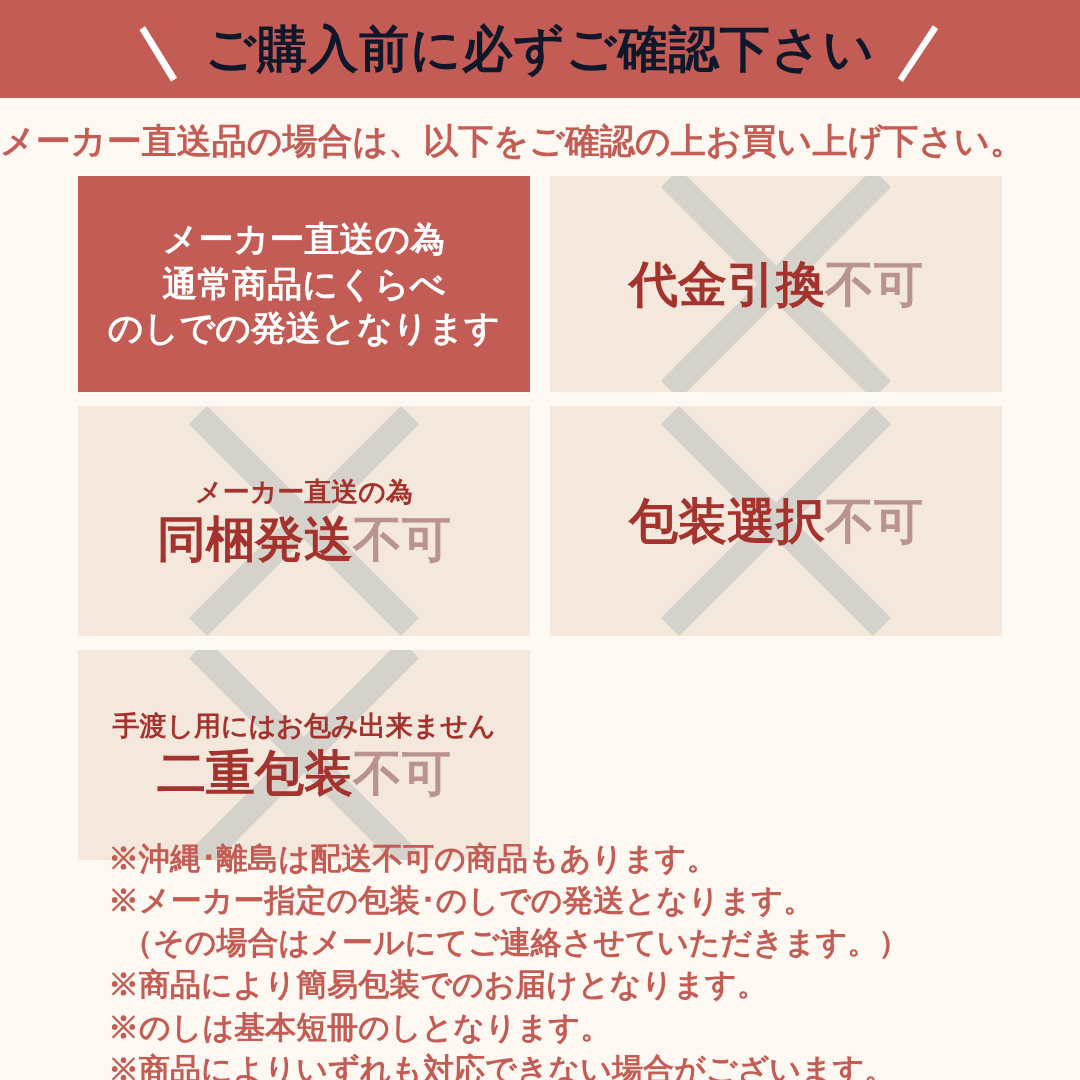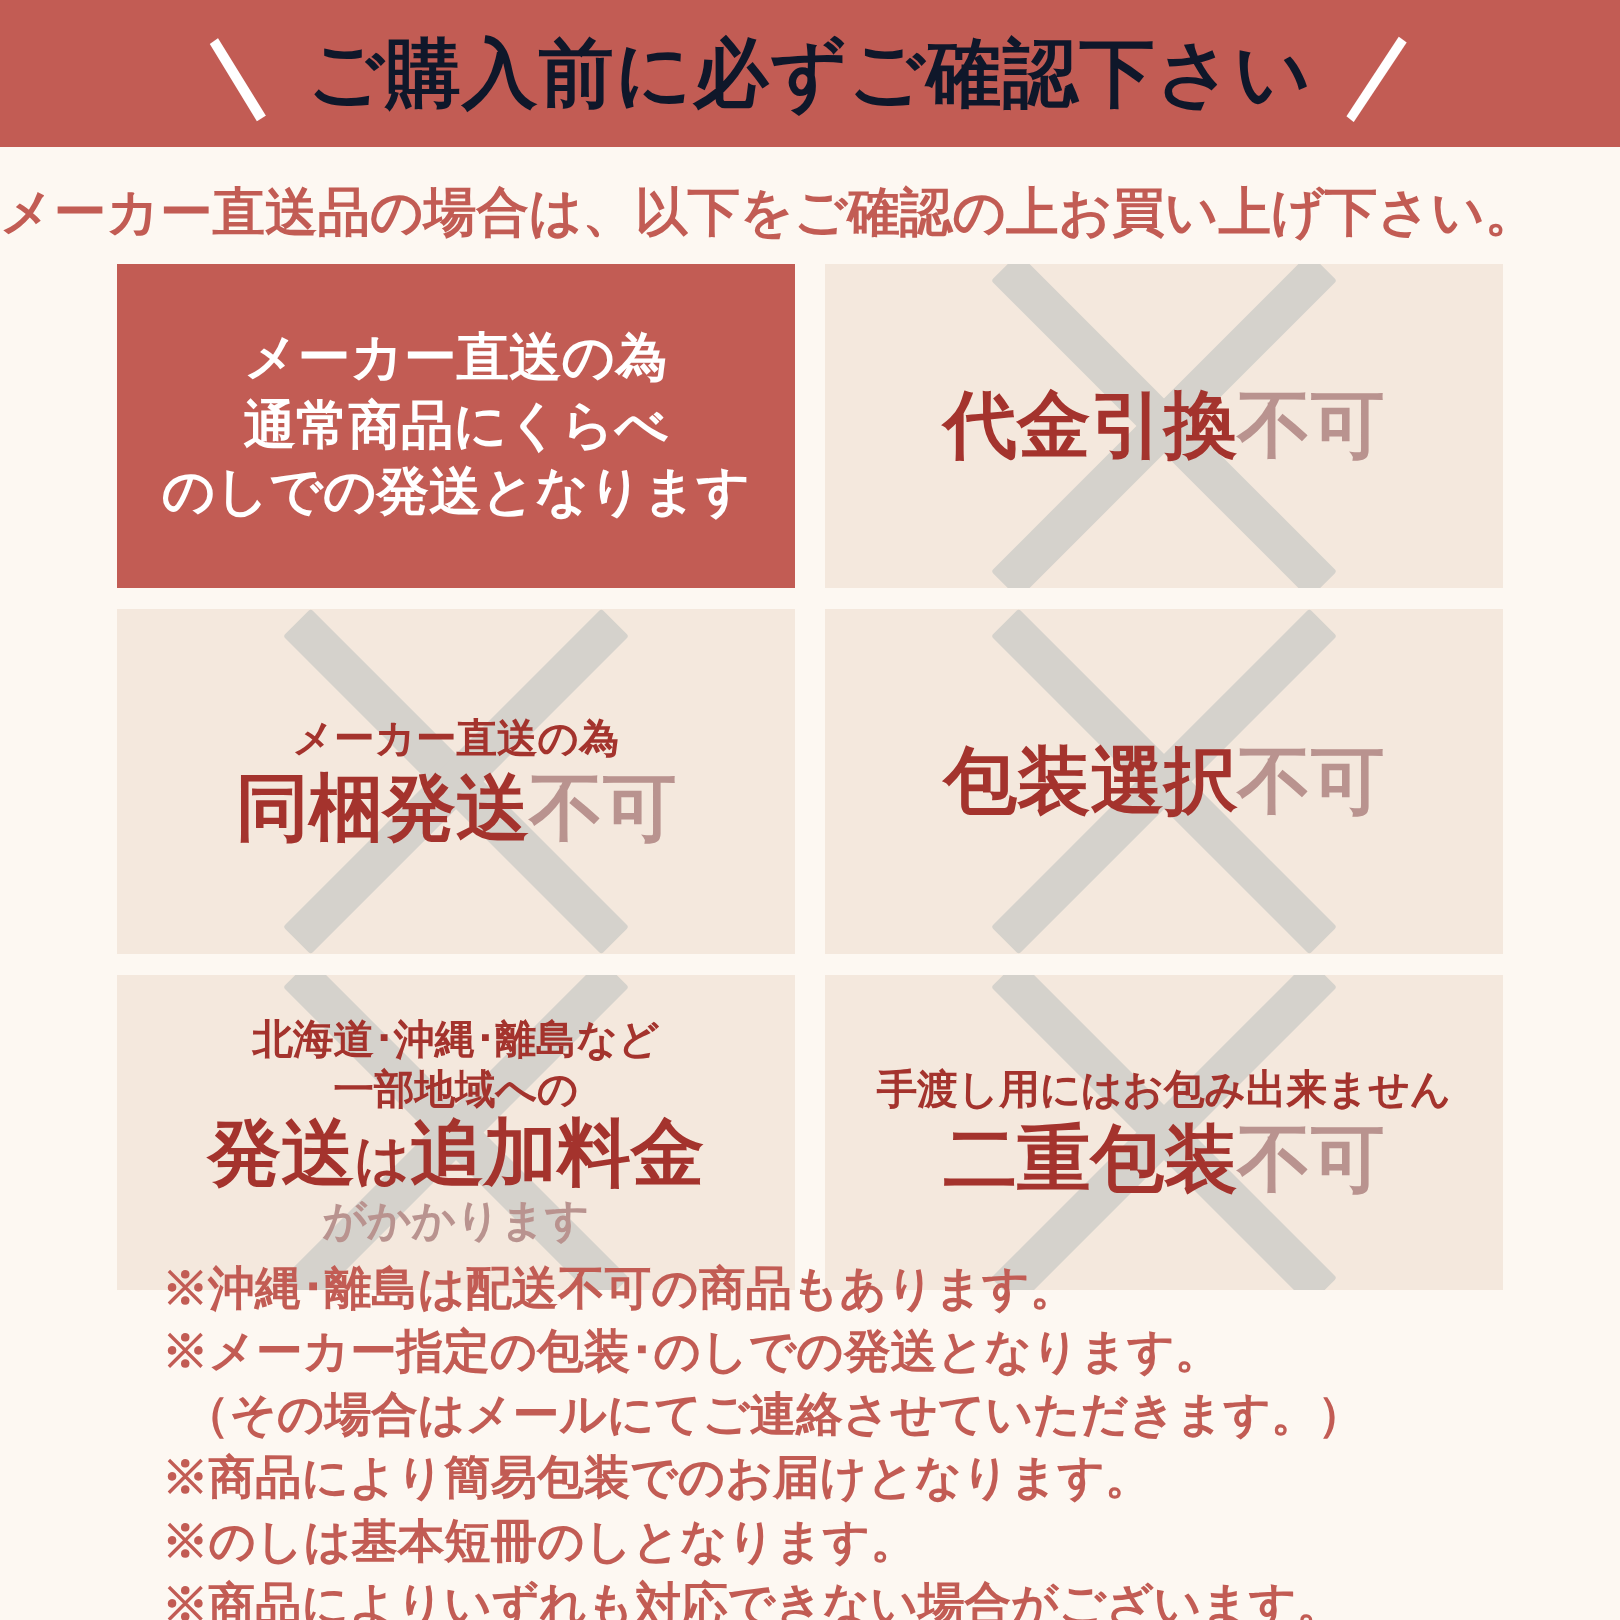--- a/index.html
+++ b/index.html
@@ -236,29 +236,20 @@
       </div>
     </div>
 
     <div class="cell">
       <span class="xmark"></span>
       <div class="cell-text">
         <span class="headline"><span>包装選択</span><span class="muted">不可</span></span>
       </div>
     </div>
 
-    <div class="cell">
-      <span class="xmark"></span>
-      <div class="cell-text">
-        <span class="small-line tight">北海道･沖縄･離島など</span>
-        <span class="small-line tight">一部地域への</span>
-        <span class="headline"><span>発送</span><span class="mid">は</span><span>追加料金</span></span>
-        <span class="sub-line">がかかります</span>
-      </div>
-    </div>
 
     <div class="cell">
       <span class="xmark"></span>
       <div class="cell-text">
         <span class="small-line">手渡し用にはお包み出来ません</span>
         <span class="headline"><span>二重包装</span><span class="muted">不可</span></span>
       </div>
     </div>
 
   </div>

